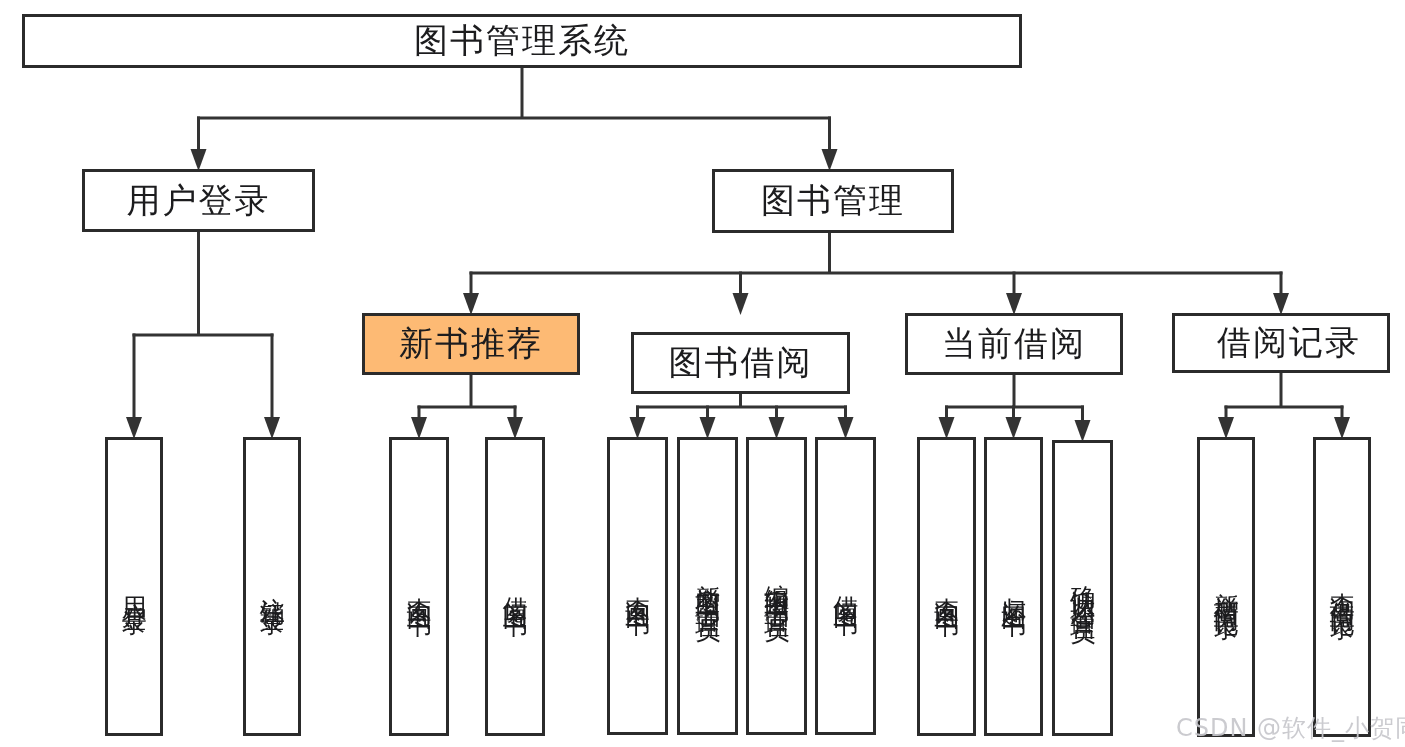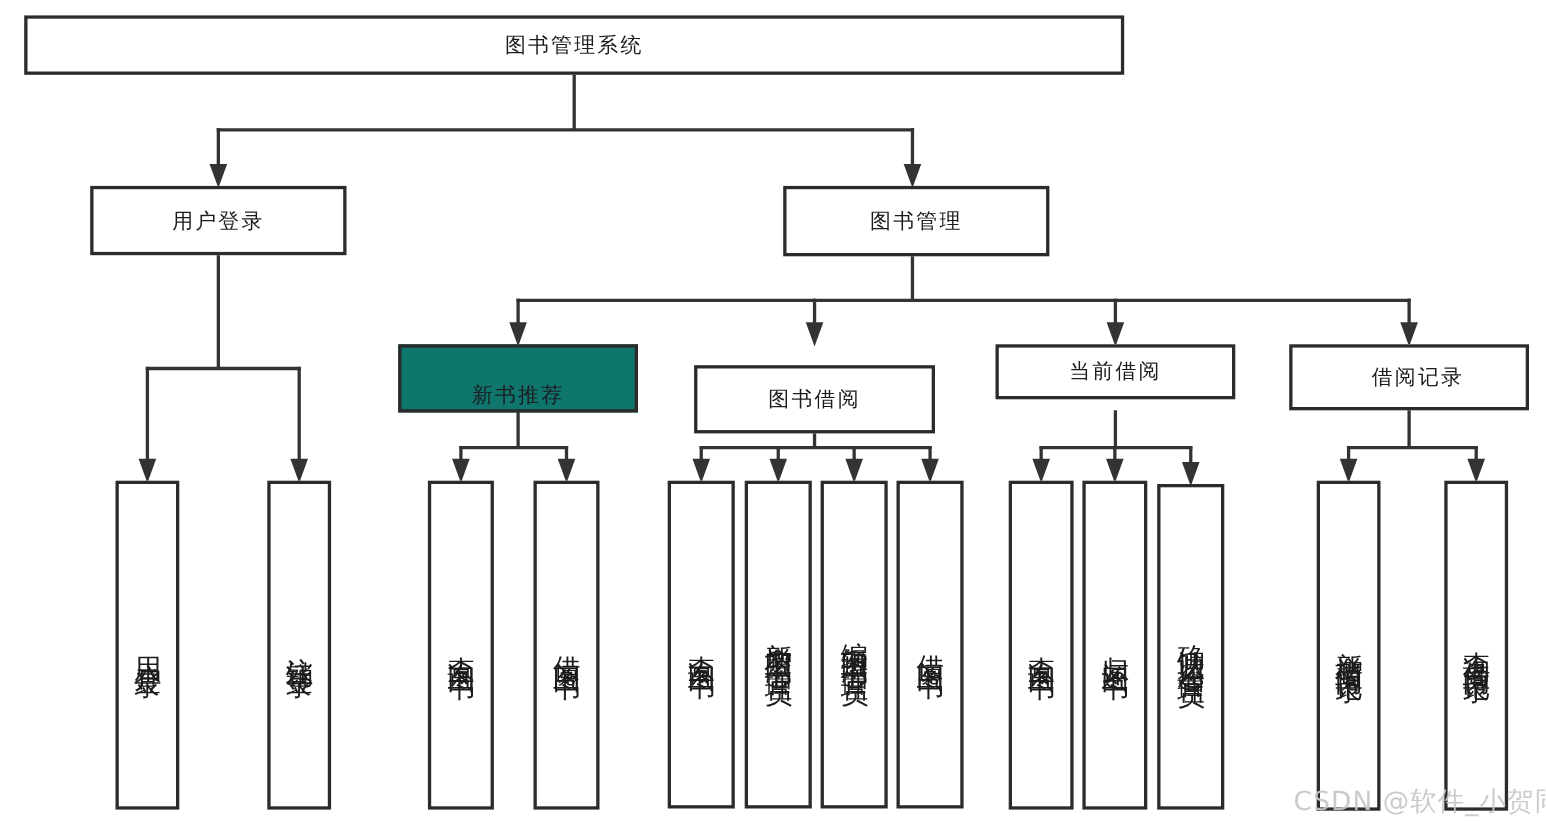--- a/index.html
+++ b/index.html
@@ -19,21 +19,21 @@
     box-sizing:border-box;
     background:#ffffff;
     border:3px solid #2b2b2b;
     display:flex;
     align-items:center;
     justify-content:center;
     color:#1c1c1e;
     z-index:2;
   }
   .lbl-h {
-    font-size:19px;
+    font-size:34px;
     letter-spacing:2px;
     white-space:nowrap;
   }
   .lbl-v {
     writing-mode:vertical-rl;
     text-orientation:mixed;
     font-size:25px;
     letter-spacing:5px;
     line-height:1.1;
     white-space:nowrap;
@@ -110,27 +110,27 @@
 
   <div class="node" style="left: 22px; top: 14px; width: 1000px; height: 54px; border-color: rgb(43, 43, 43); background: rgb(255, 255, 255); color: rgb(28, 28, 30);">
       <span class="lbl-h">图书管理系统</span>
     </div>
     <div class="node" style="left: 82px; top: 169px; width: 233px; height: 63px; border-color: rgb(43, 43, 43); background: rgb(255, 255, 255); color: rgb(28, 28, 30);">
       <span class="lbl-h">用户登录</span>
     </div>
     <div class="node" style="left: 712px; top: 169px; width: 242px; height: 64px; border-color: rgb(43, 43, 43); background: rgb(255, 255, 255); color: rgb(28, 28, 30);">
       <span class="lbl-h">图书管理</span>
     </div>
-    <div class="node" style="left: 362px; top: 313px; width: 218px; height: 62px; border-color: rgb(43, 43, 43); background: #0f766e; color: rgb(28, 28, 30); align-items: flex-end;">
+    <div class="node" style="left: 362px; top: 313px; width: 218px; height: 62px; border-color: rgb(43, 43, 43); background: #fdba74; color: rgb(28, 28, 30);">
       <span class="lbl-h">新书推荐</span>
     </div>
     <div class="node" style="left: 631px; top: 313px; width: 219px; height: 62px; border-color: rgb(43, 43, 43); background: rgb(255, 255, 255); color: rgb(28, 28, 30); margin-top: 19px;">
       <span class="lbl-h">图书借阅</span>
     </div>
-    <div class="node" style="left: 905px; top: 313px; width: 218px; height: 50px; border-color: rgb(43, 43, 43); background: rgb(255, 255, 255); color: rgb(28, 28, 30);">
+    <div class="node" style="left: 905px; top: 313px; width: 218px; height: 62px; border-color: rgb(43, 43, 43); background: rgb(255, 255, 255); color: rgb(28, 28, 30);">
       <span class="lbl-h">当前借阅</span>
     </div>
     <div class="node" style="left: 1172px; top: 313px; width: 218px; height: 60px; border-color: rgb(43, 43, 43); background: rgb(255, 255, 255); color: rgb(28, 28, 30); padding-left: 16px;">
       <span class="lbl-h">借阅记录</span>
     </div>
     <div class="node" style="left: 105px; top: 437px; width: 58px; height: 299px; border-color: rgb(43, 43, 43); background: rgb(255, 255, 255); color: rgb(28, 28, 30);">
       <span class="lbl-v">用户登录</span>
     </div>
     <div class="node" style="left: 243px; top: 437px; width: 58px; height: 299px; border-color: rgb(43, 43, 43); background: rgb(255, 255, 255); color: rgb(28, 28, 30);">
       <span class="lbl-v">注销登录</span>

